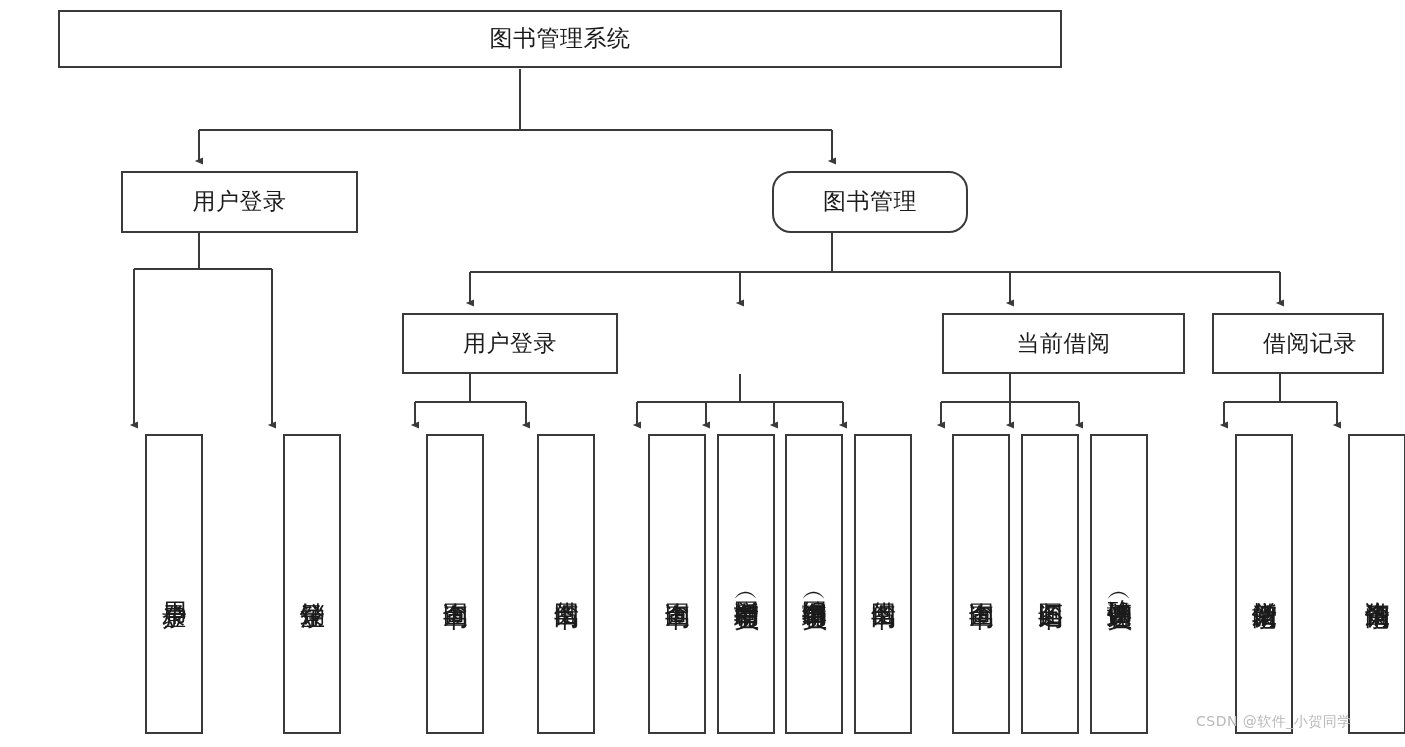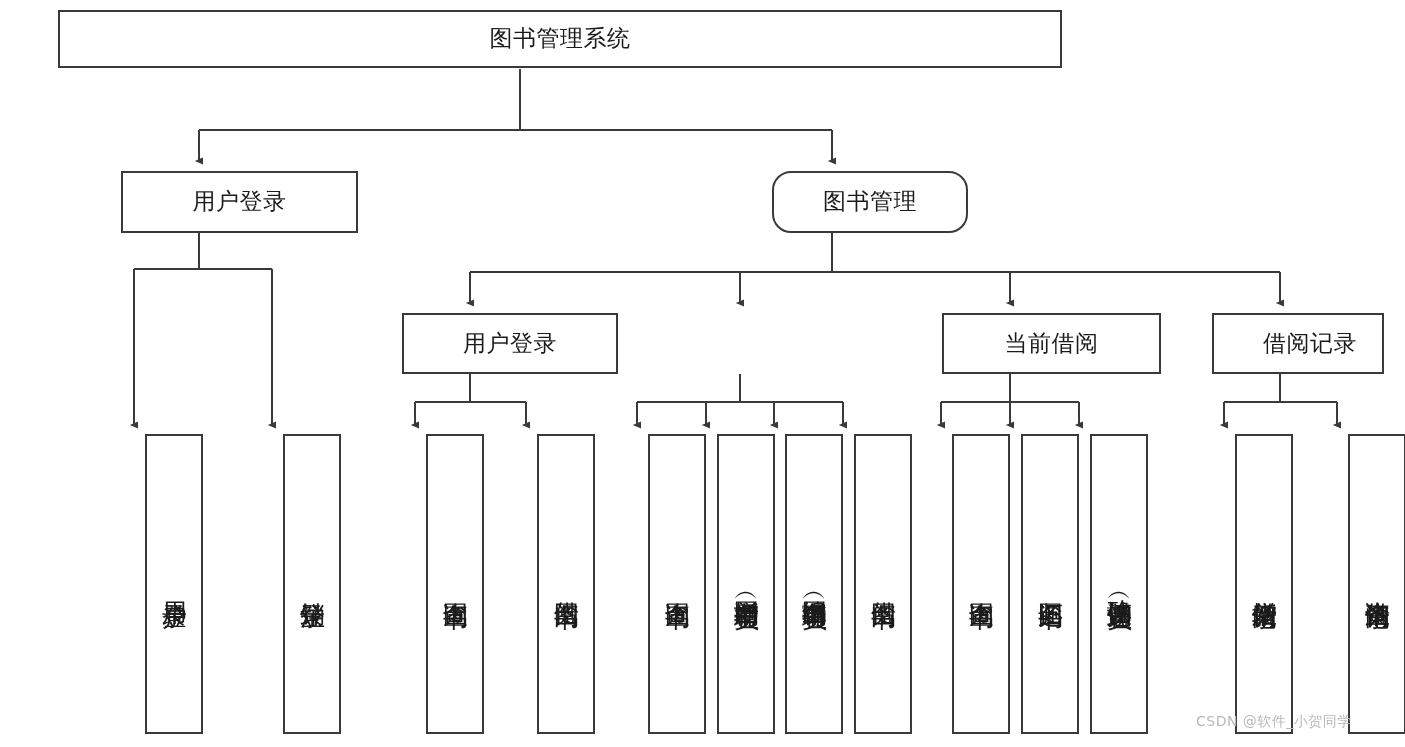--- a/index.html
+++ b/index.html
@@ -128,21 +128,21 @@
   <div class="node horiz" style="left:81px; top:171px; width:237px; height:62px;">
     <span class="label">用户登录</span>
   </div>
   <div class="node horiz" style="left:732px; top:171px; width:196px; height:62px;border-radius:19px;">
     <span class="label">图书管理</span>
   </div>
 
   <div class="node horiz" style="left:362px; top:313px; width:216px; height:61px;">
     <span class="label">用户登录</span>
   </div>
-  <div class="node horiz" style="left:902px; top:313px; width:219px; height:61px;">
+  <div class="node horiz" style="left:902px; top:313px; width:243px; height:61px;">
     <span class="label">当前借阅</span>
   </div>
   <div class="node horiz" style="left:1172px; top:313px; width:172px; height:61px;padding-left:24px;">
     <span class="label">借阅记录</span>
   </div>
 
   <div class="node vert" style="left:105px; top:434px; width:58px; height:300px;">
     <span class="label">用户登录</span>
   </div>
   <div class="node vert" style="left:243px; top:434px; width:58px; height:300px;">

